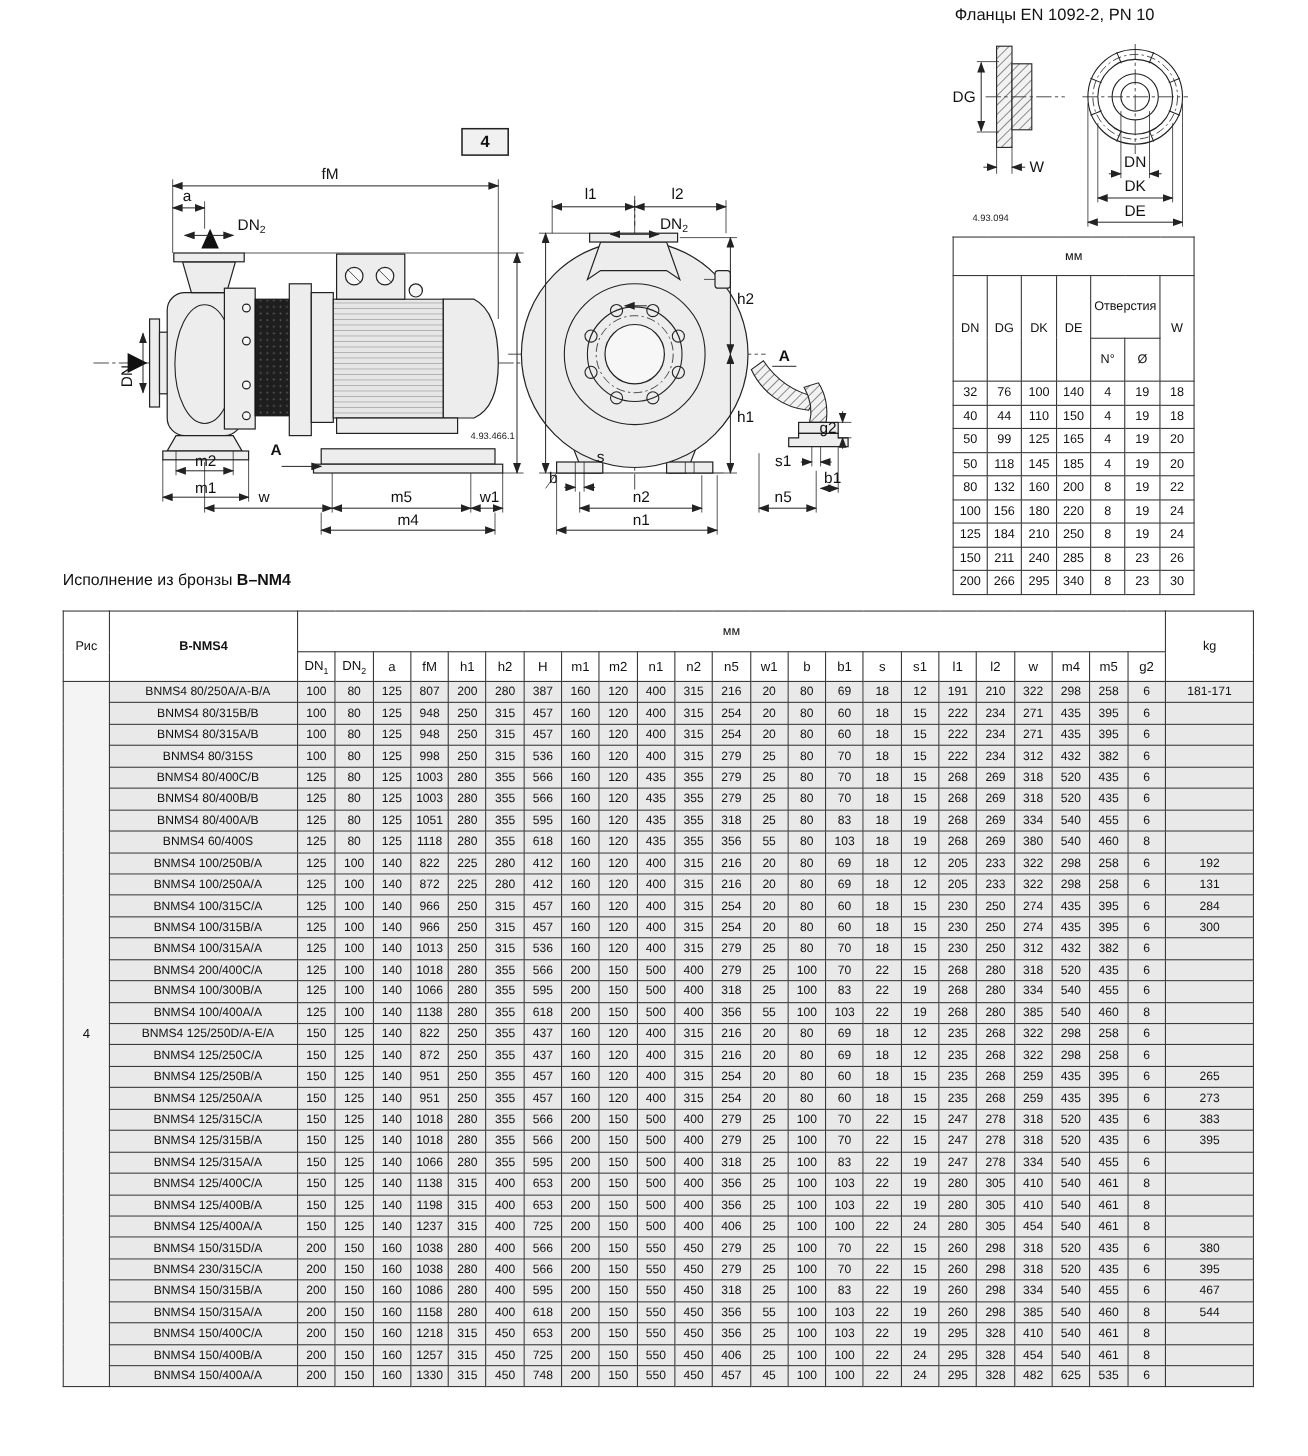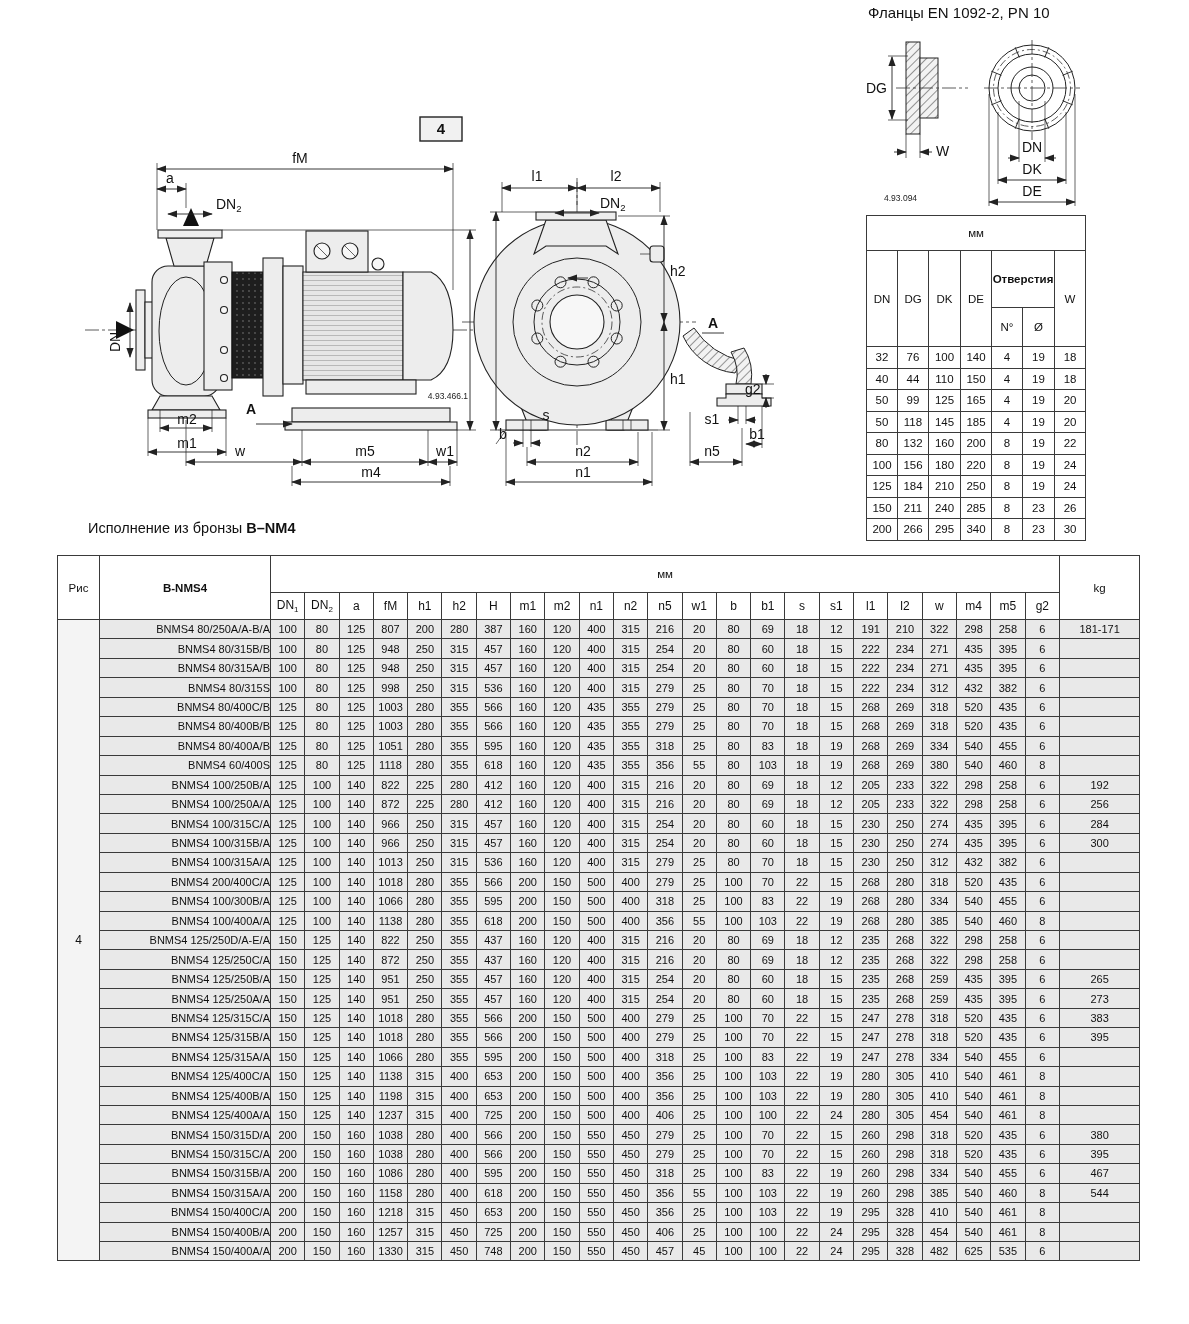--- a/index.html
+++ b/index.html
@@ -16,42 +16,42 @@
   .dim  { stroke:#222; stroke-width:0.9; fill:none; }
   .ext  { stroke:#222; stroke-width:0.7; fill:none; }
   .dash { stroke:#333; stroke-width:0.8; stroke-dasharray:8 3 2 3; fill:none; }
   text.lbl  { font-size:14px; fill:#111; }
   text.lblb { font-size:14px; font-weight:bold; fill:#111; }
   text.ttl  { font-size:15px; fill:#111; }
   text.sm   { font-size:8.5px; fill:#222; }
   text.fig  { font-size:15px; font-weight:bold; fill:#111; }
   .mid { text-anchor:middle; }
   
-  .bronze-note { position:absolute; left:57px; top:520px; font-size:14.5px;margin-left:31px; }
+  .bronze-note { position:absolute; left:57px; top:520px; font-size:14.5px; }
   .bronze-note b { font-weight:bold; }
   
   table { border-collapse:collapse; table-layout:fixed; }
   th, td { border:1px solid #3a3a3a; padding:0; text-align:center; vertical-align:middle; overflow:hidden; }
   
   .flange-table { position:absolute; left:866px; top:215px; width:219px; font-size:11.5px; }
   .flange-table th { background:#fff; font-weight:normal; }
   .flange-table td { background:#fff; height:20.5px; }
   .flange-table .unit-row th { height:34px; }
   .flange-table .hdr-tall { height:95px; }
-  .flange-table .holes-top { height:55px;font-weight:bold; }
+  .flange-table .holes-top { height:55px; }
   .flange-table .holes-sub { height:38px; }
   
   .main-table { position:absolute; left:57px; top:555px; width:1083px; font-size:11px; }
   .main-table th { background:#fff; font-weight:normal; }
   .main-table thead .r1 th { height:36px; font-size:11.5px; }
   .main-table thead .r2 th { height:26px; font-size:12px; }
   .main-table th.model { font-weight:bold; font-size:13.5px; }
   .main-table th.fig-h { font-size:10px; }
   .main-table td { background:#e9e9e9; height:18.45px; }
-  .main-table td.name { text-align:right; padding-left:8px; white-space:nowrap; }
+  .main-table td.name { text-align:center; padding-left:8px; white-space:nowrap; }
   .main-table td.figcell { background:#f4f4f4; font-size:12px; }
   sub { font-size:8px; }
 </style>
 </head>
 <body>
 
 <svg id="drawings" width="1189" height="552" viewBox="0 0 1189 552">
   <defs>
     <marker id="ae" markerWidth="11" markerHeight="8" refX="10" refY="4" orient="auto-start-reverse">
       <path d="M0,0 L11,4 L0,8 Z" fill="#222"></path>
@@ -744,21 +744,21 @@
         <td>80</td>
         <td>69</td>
         <td>18</td>
         <td>12</td>
         <td>205</td>
         <td>233</td>
         <td>322</td>
         <td>298</td>
         <td>258</td>
         <td>6</td>
-        <td>256</td>
+        <td>131</td>
       </tr>
       <tr>
         <td class="name">BNMS4 100/315C/A</td>
         <td>125</td>
         <td>100</td>
         <td>140</td>
         <td>966</td>
         <td>250</td>
         <td>315</td>
         <td>457</td>
@@ -1206,21 +1206,21 @@
         <td>15</td>
         <td>260</td>
         <td>298</td>
         <td>318</td>
         <td>520</td>
         <td>435</td>
         <td>6</td>
         <td>380</td>
       </tr>
       <tr>
-        <td class="name">BNMS4 150/315C/A</td>
+        <td class="name">BNMS4 230/315C/A</td>
         <td>200</td>
         <td>150</td>
         <td>160</td>
         <td>1038</td>
         <td>280</td>
         <td>400</td>
         <td>566</td>
         <td>200</td>
         <td>150</td>
         <td>550</td>

